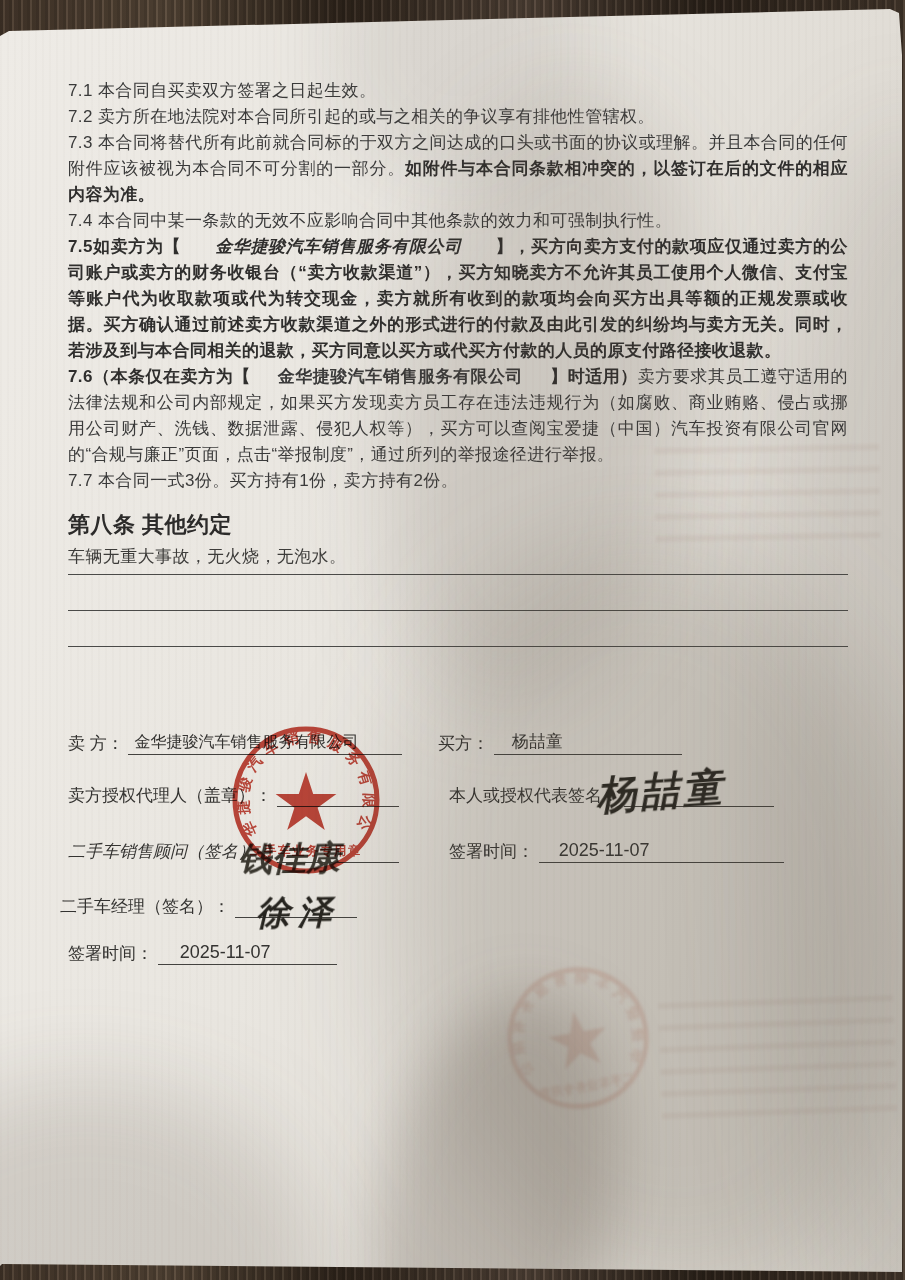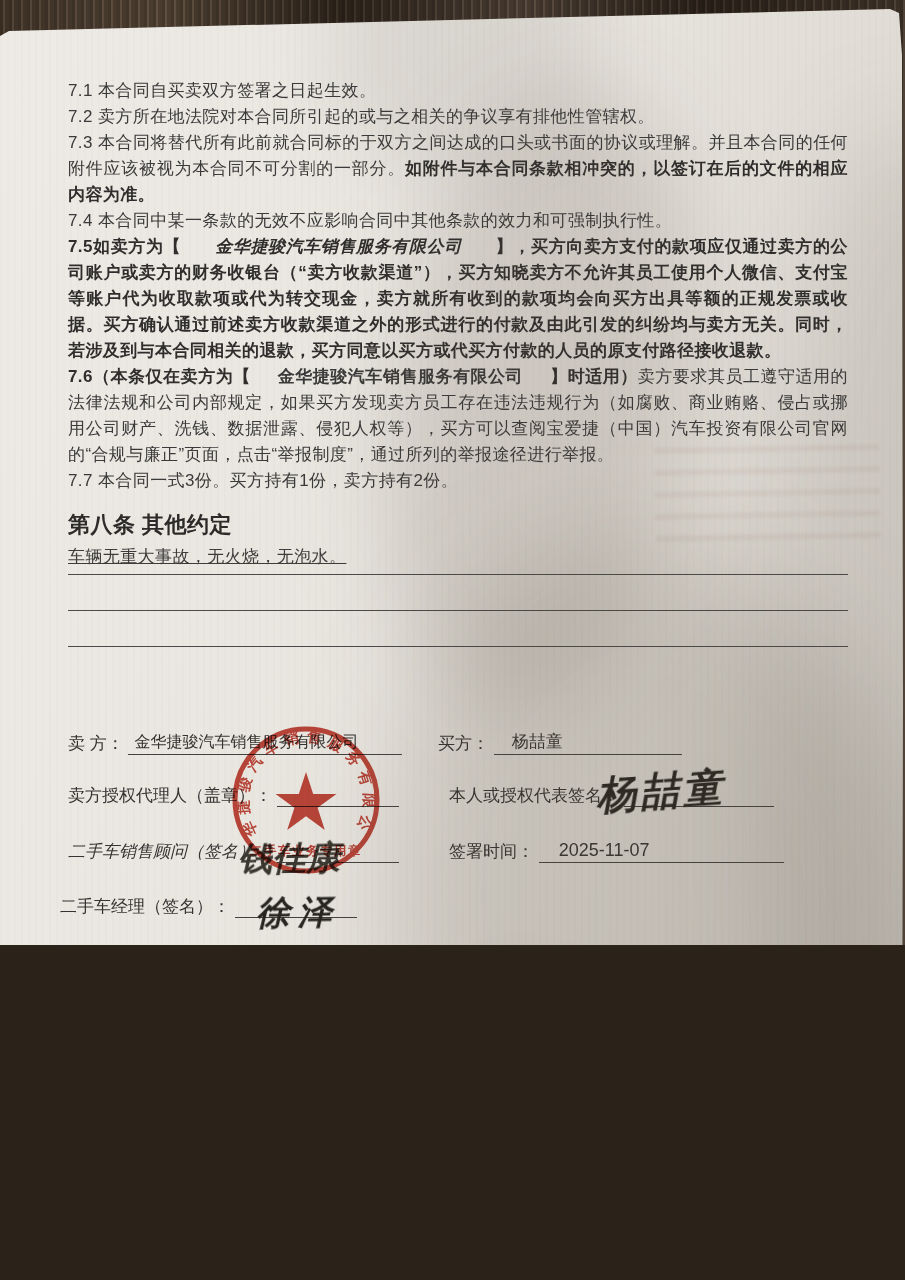--- a/index.html
+++ b/index.html
@@ -1,16 +1,16 @@
 <!DOCTYPE html>
 <html><head>
 <meta charset="utf-8">
 <style>
   html,body{margin:0;padding:0;background:#2b221a;}
-  #stage{position:relative;width:905px;height:945px;overflow:hidden;
+  #stage{position:relative;width:905px;height:1280px;overflow:hidden;
     font-family:"Liberation Sans",sans-serif;
     background:
       repeating-linear-gradient(90deg, rgba(0,0,0,.25) 0 3px, rgba(255,255,255,.04) 3px 5px, rgba(0,0,0,.18) 5px 9px),
       linear-gradient(90deg,#4a3b2e,#5a4a3a 18%,#33281e 38%,#55463a 58%,#2f251c 78%,#483a2e);}
   
   #paper{position:absolute;left:0;top:0;width:905px;height:1280px;
     clip-path:polygon(9px 31px,890px 9px,899px 13px,902px 55px,903px 700px,902px 1272px,2px 1264px,0px 1266px,0px 36px);
     background:linear-gradient(105deg,#eeebe6 0%,#e9e6e0 40%,#e0dcd5 75%,#d6d2ca 100%);}
   .texture{position:absolute;inset:0;pointer-events:none;opacity:.5;
     background:repeating-linear-gradient(90deg,rgba(120,110,95,.05) 0 2px,transparent 2px 7px);}
@@ -25,21 +25,21 @@
   
   #content{position:absolute;left:68px;top:78px;width:780px;color:#3a3a3a;
     font-size:17px;line-height:26px;letter-spacing:.4px;text-align:justify;
     filter:blur(.22px);}
   #content p{margin:0;}
   .b{font-weight:bold;color:#2f2e2d;}
   .comp{font-weight:bold;margin:0 34px;}
   .comp.it{font-style:italic;}
   .comp.sm{margin:0 27px;}
   h3.sec{margin:18px 0 4px 0;font-size:22px;color:#2c2b2a;letter-spacing:.5px;}
-  .writein{border-bottom:1.6px solid #4a4a48;line-height:30px;height:32px;color:#3d3c3a;text-decoration:underline;}
+  .writein{border-bottom:1.6px solid #4a4a48;line-height:30px;height:32px;color:#3d3c3a;}
   .blankline{border-bottom:1.6px solid #4a4a48;height:35px;}
   
   .srow{position:absolute;color:#343331;font-size:17px;filter:blur(.2px);white-space:nowrap;}
   .lab{display:inline-block;}
   .fill{display:inline-block;border-bottom:1.7px solid #43423f;vertical-align:bottom;height:24px;line-height:24px;}
   .hand{position:absolute;font-family:"DejaVu Serif",serif;font-style:italic;font-weight:700;color:#26241f;
     filter:blur(.3px);white-space:nowrap;}
   
   .seal{position:absolute;left:228px;top:722px;width:156px;height:156px;opacity:.92;mix-blend-mode:multiply;}
   .seal-ghost{position:absolute;left:503px;top:963px;width:150px;height:150px;opacity:.20;

